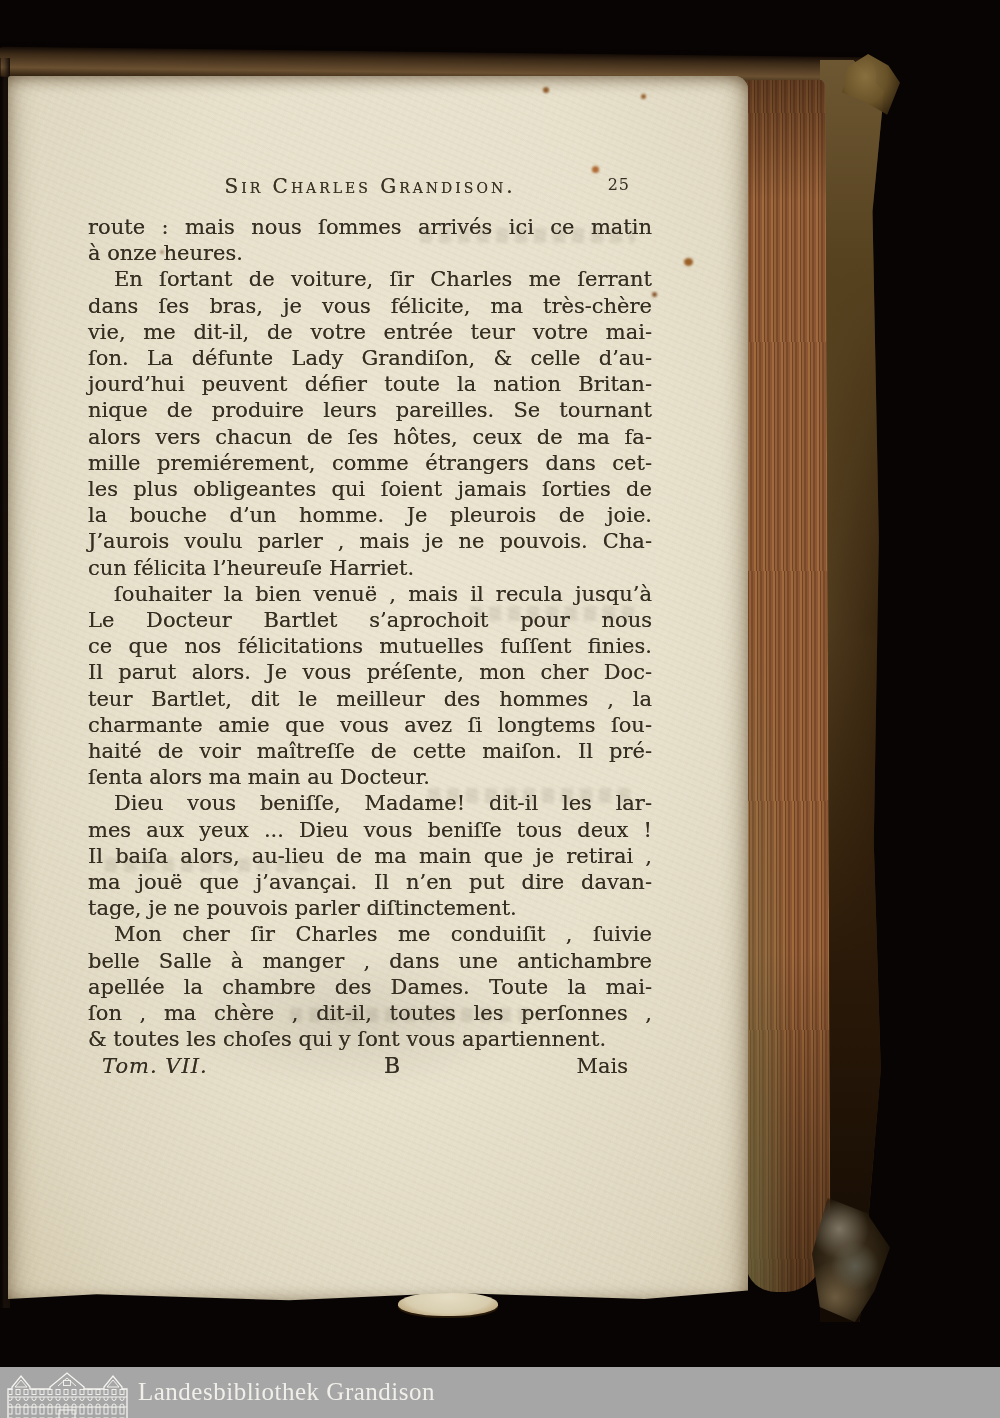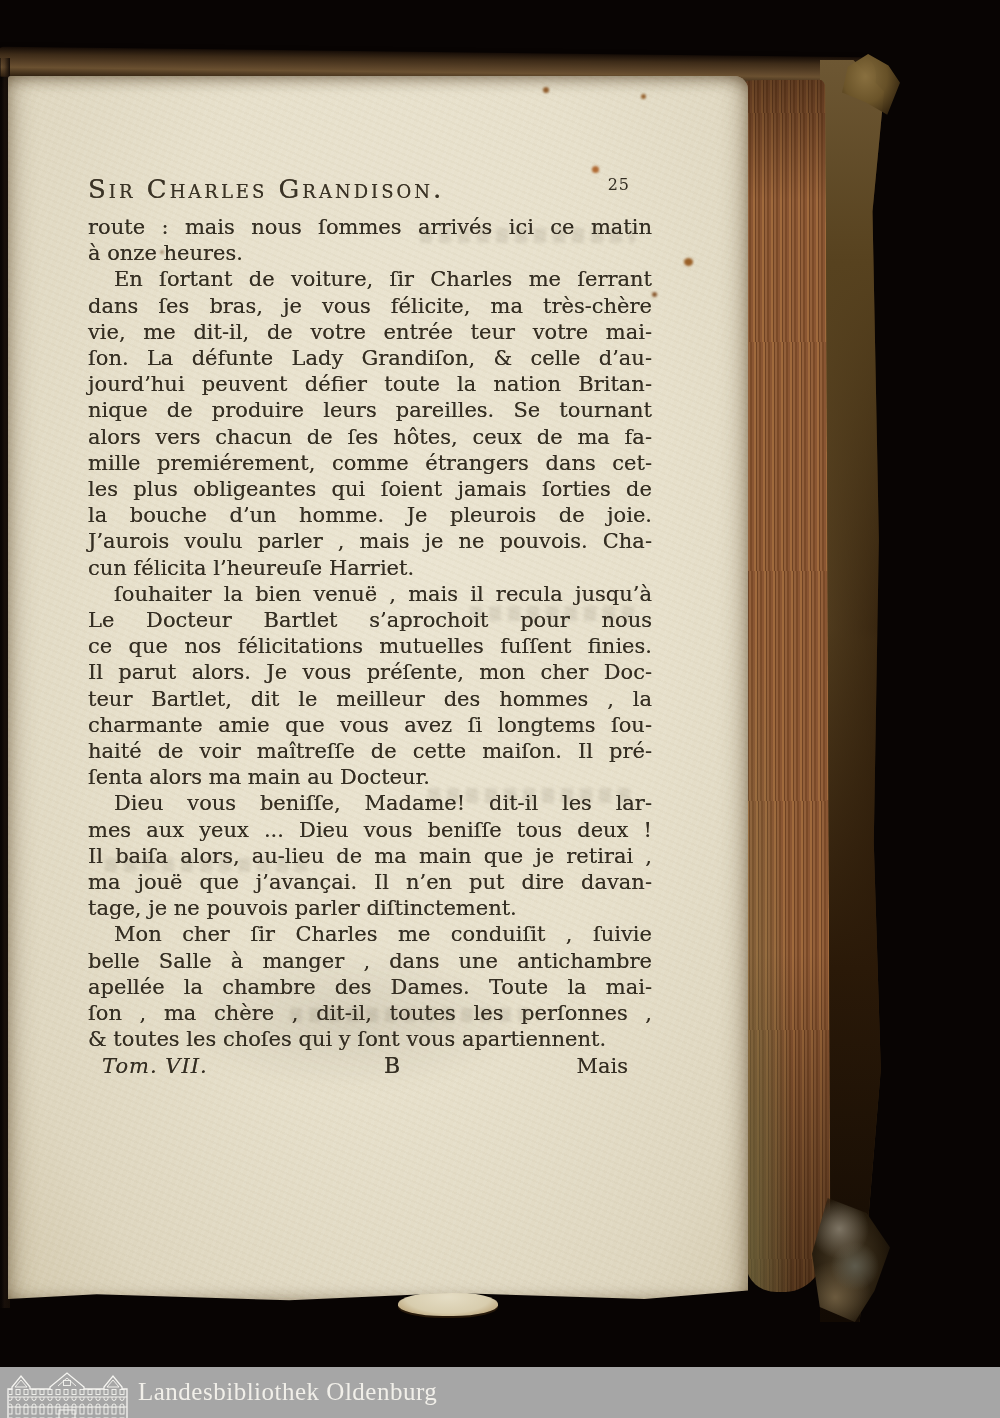--- a/index.html
+++ b/index.html
@@ -81,22 +81,22 @@
     position:absolute; z-index:1; filter:blur(7px);
     background:radial-gradient(ellipse at 50% 50%, rgba(82,74,56,.12) 0%, rgba(0,0,0,0) 70%);
   }
   
   .text-block{
     position:absolute; left:80px; top:98px; width:564px; z-index:2;
     color:#332d22;
   }
   .running-head{position:relative; height:40px;}
   .head-title{
-    font-variant:small-caps; letter-spacing:3px;
-    font-size:26px; color:#3a3326; text-shadow:0 0 .5px rgba(50,40,22,.7);
+    text-align:center; font-variant:small-caps; letter-spacing:3px;
+    font-size:20px; color:#3a3326; text-shadow:0 0 .5px rgba(50,40,22,.7);
   }
   .head-num{
     position:absolute; right:22px; top:1px; font-size:16px; letter-spacing:1px;
   }
   .para{margin:0;}
   .para.indent .line:first-child{text-indent:26px;}
   .line{
     font-size:21px; line-height:26.2px; white-space:normal;
     text-align:justify; text-align-last:justify;
     text-shadow:0 0 .5px rgba(52,42,24,.65);
@@ -223,15 +223,15 @@
       <path d="M2 47 V17 H6 V15 L15 4 L24 15 V17 H44 V15 L61 1 L78 15 V17 H98 V15 L107 4 L116 15 V17 H121 V47" fill="none" stroke="#f6f5f1" stroke-width="1.3"></path>
       <path d="M9 15 L15 8 L21 15 Z M101 15 L107 8 L113 15 Z" fill="none" stroke="#f6f5f1" stroke-width="0.9"></path>
       <path d="M52 14 L61 6 L70 14" fill="none" stroke="#f6f5f1" stroke-width="0.9"></path>
       <rect x="57.5" y="8.5" width="7" height="5" fill="none" stroke="#f6f5f1" stroke-width="0.9"></rect>
       <path d="M2 25 H121 M2 35 H121" stroke="#f6f5f1" stroke-width="0.9"></path>
       <rect x="3" y="17" width="117" height="8" fill="url(#w1)"></rect>
       <rect x="3" y="25" width="117" height="10" fill="url(#w2)"></rect>
       <rect x="3" y="35" width="117" height="11" fill="url(#w3)"></rect>
       <rect x="53" y="38" width="16" height="9" fill="none" stroke="#f6f5f1" stroke-width="1"></rect>
     </svg>
-    <div class="footer-label">Landesbibliothek Oldenburg</div>
+    <div class="footer-label">Landesbibliothek Grandison</div>
   </div>
 </div>
 
 </body></html>

